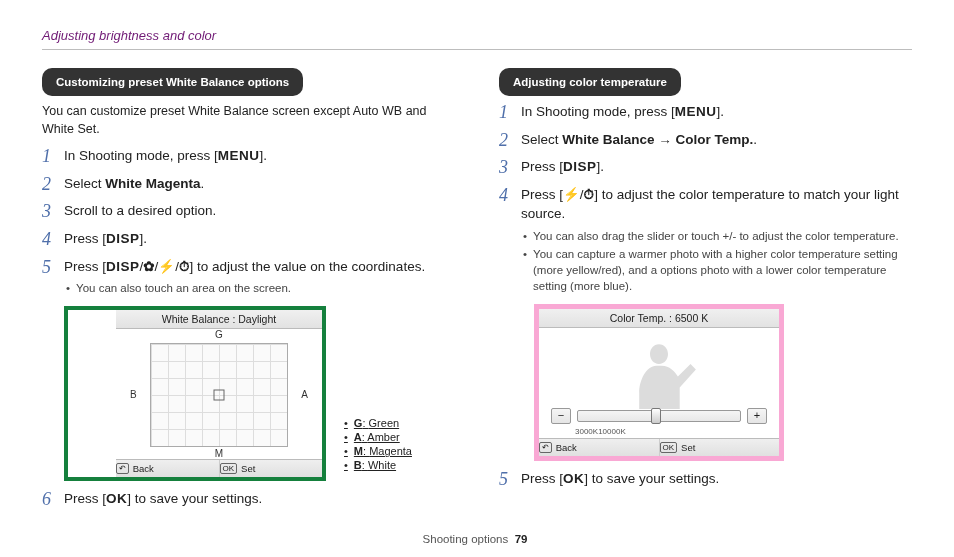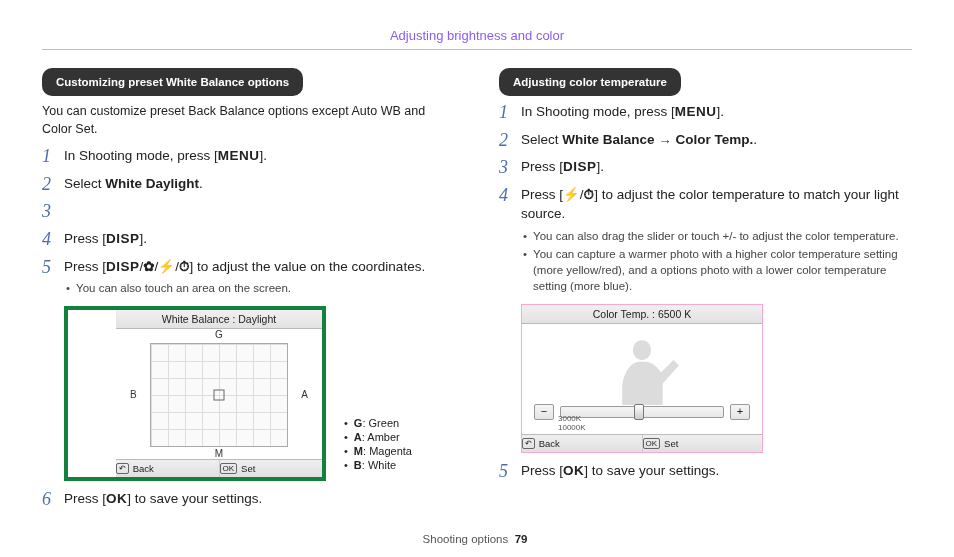--- a/index.html
+++ b/index.html
@@ -9,23 +9,23 @@
     color: #222;
     width: 954px;
     height: 557px;
     box-sizing: border-box;
     padding: 28px 42px 12px 42px;
     position: relative;
     background: #fff;
   }
   .page-title {
     font-size: 13px;
-    color: #8b5cf6;
+    color: #701a75;
+    font-style: italic;
     margin-bottom: 6px;
-    text-align: center;
   }
   .rule {
     border-top: 1px solid #bdbdbd;
     margin-bottom: 18px;
   }
   .columns {
     display: flex;
     gap: 44px;
   }
   .col {
@@ -163,27 +163,27 @@
     font-size: 8px;
     padding: 0 2px;
   }
   .fico.back::before { content: "↶"; }
   .legend {
     list-style: none;
     padding: 0;
     margin: 0 0 8px 0;
     font-size: 11px;
   }
-  .legend li { display: flex; gap: 6px; margin-bottom: 2px; }
+  .legend li { display: flex; gap: 6px; margin-bottom: 2px; text-decoration: underline; }
   .legend li::before { content: "•"; }
 
   .ct-box {
     width: 240px;
-    border: 1px solid #f9a8d4;
-    margin: 8px 0 8px 22px;
+    border: 5px solid #f9a8d4;
+    margin: 8px 0 8px 35px;
   }
   .ct-body {
     height: 110px;
     position: relative;
     background: #fff;
     overflow: hidden;
   }
   .silhouette {
     position: absolute;
     left: 50%; bottom: 20px;
@@ -225,21 +225,20 @@
     border-radius: 2px;
     left: 45%;
   }
   .range-labels {
     position: absolute;
     bottom: 2px;
     left: 36px; right: 36px;
     display: flex;
     font-size: 8px;
     color: #555;
-    flex-direction: column;
   }
   .footer {
     position: absolute;
     bottom: 12px;
     left: 0; right: 4px;
     text-align: center;
     font-size: 11.5px;
     color: #555;
   }
   .footer .pg { font-weight: 700; color: #222; }
@@ -251,33 +250,34 @@
 <body>
 
 <div class="page-title">Adjusting brightness and color</div>
 <div class="rule"></div>
 
 <div class="columns">
 
   <div class="col">
     <div class="pill">Customizing preset White Balance options</div>
     <div class="intro">
-      <span>You can customize preset Back Balance options except </span><span class="bold">Auto WB</span><span> and </span><span class="bold">Color Set</span><span>.</span>
+      <span>You can customize preset White Balance screen except </span><span class="bold">Auto WB</span><span> and </span><span class="bold">White Set</span><span>.</span>
     </div>
     <ol class="steps">
       <li>
           <span class="step-num">1</span>
         <span class="step-body"><span>In Shooting mode, press [</span><span class="btn-label">MENU</span><span>].</span></span>
         </li>
       <li>
           <span class="step-num">2</span>
-        <span class="step-body"><span>Select </span><span class="bold">White Daylight</span><span>.</span></span>
+        <span class="step-body"><span>Select </span><span class="bold">White Magenta</span><span>.</span></span>
         </li>
       <li>
           <span class="step-num">3</span>
+        <span class="step-body">Scroll to a desired option.</span>
         </li>
       <li>
           <span class="step-num">4</span>
         <span class="step-body"><span>Press [</span><span class="btn-label">DISP</span><span>].</span></span>
         </li>
       <li>
           <span class="step-num">5</span>
         <span class="step-body">
           <span>Press [</span><span class="btn-label">DISP</span>/<span class="ico-macro">✿</span>/<span class="ico-flash">⚡</span>/<span class="ico-timer">⏱</span><span>] to adjust the value on the coordinates.</span>
           <ul class="sub-bullets">

